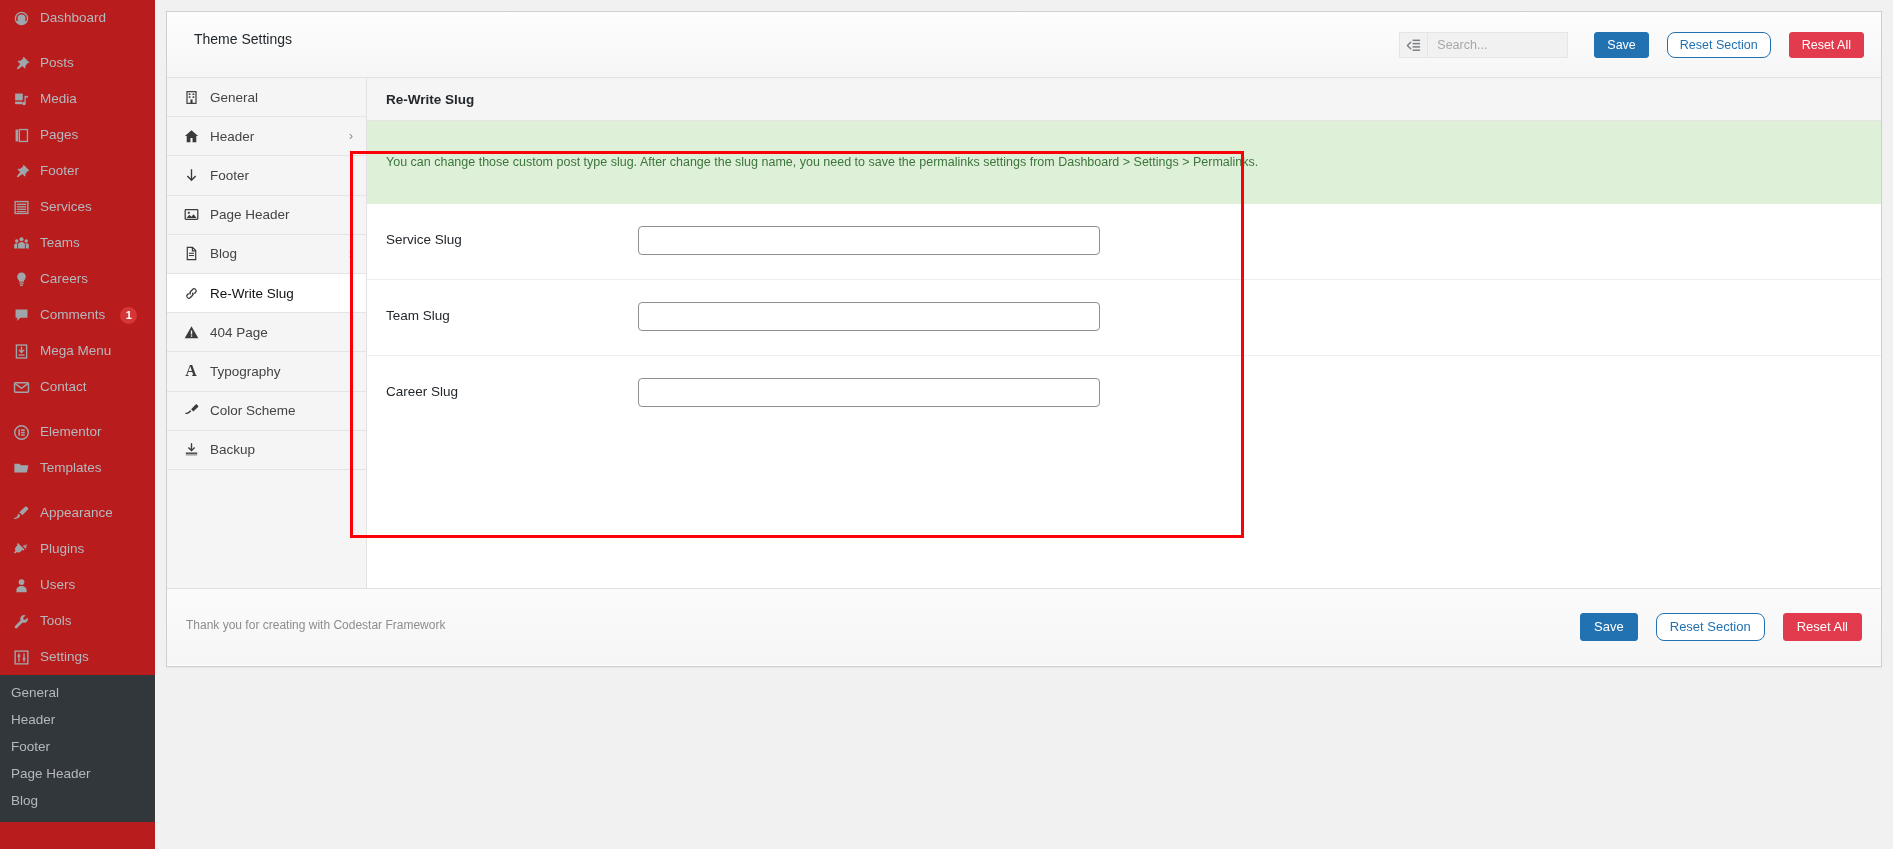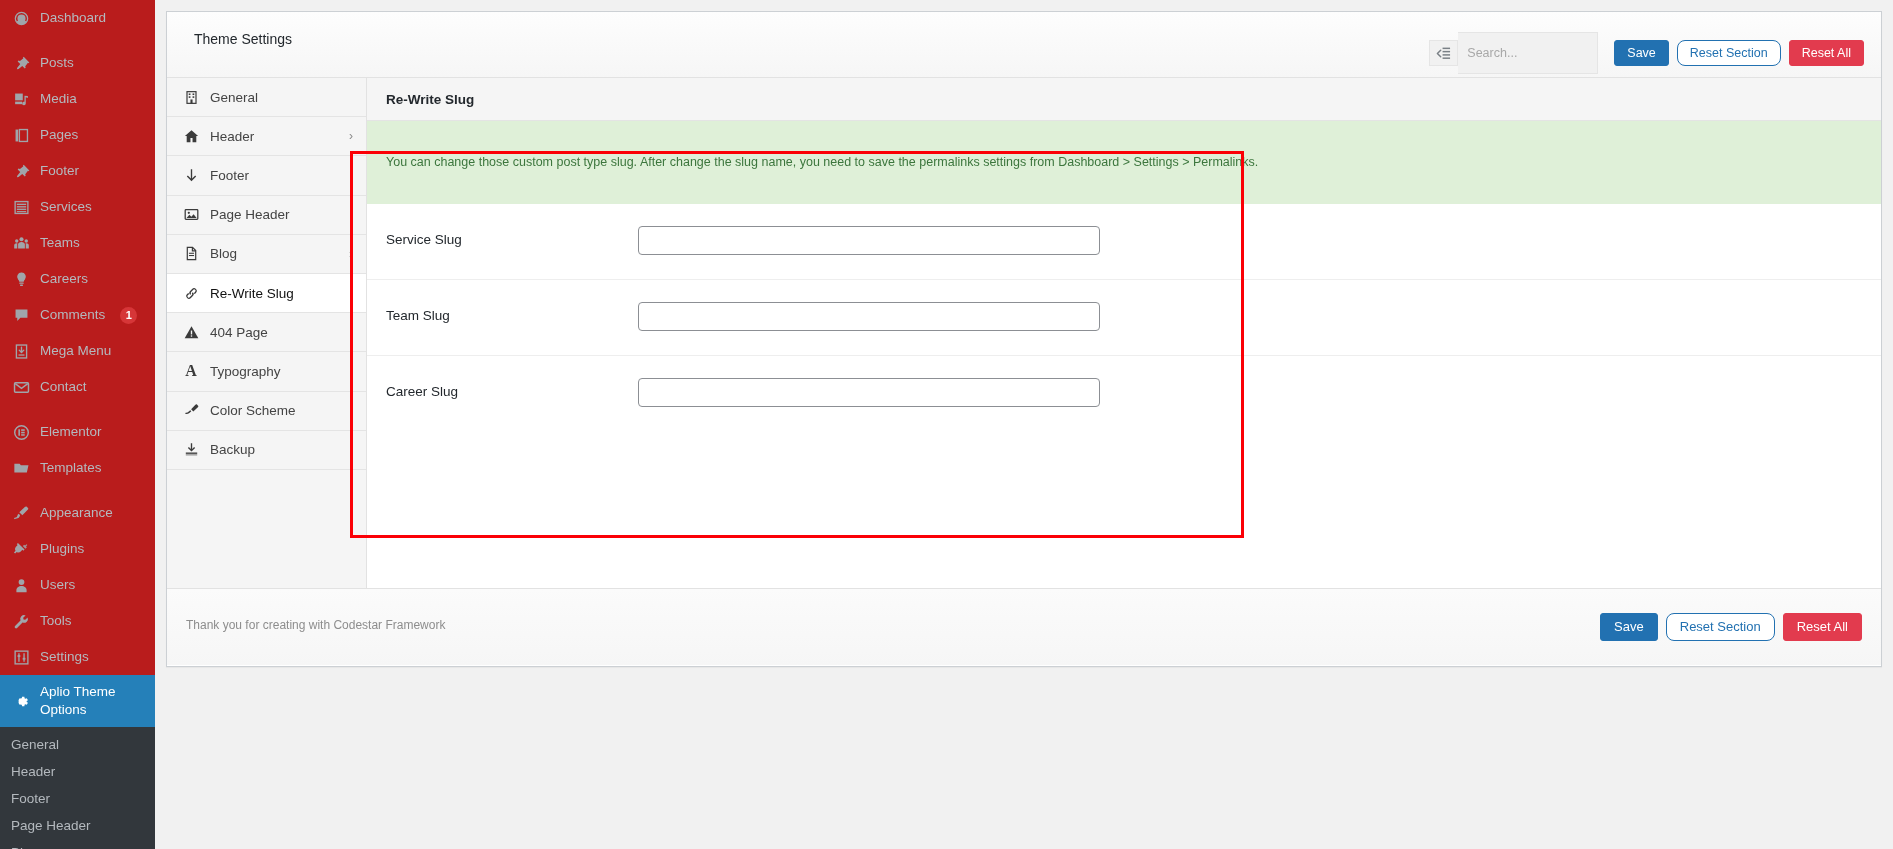--- a/index.html
+++ b/index.html
@@ -111,42 +111,42 @@
   }
   .icon-btn {
     width: 29px; height: 26px;
     background: #f1f1f1;
     border: 1px solid #e5e5e5;
     display: flex; align-items: center; justify-content: center;
     cursor: pointer;
     color: #7a8086;
   }
   .search-box {
-    width: 140px; height: 42px;
+    width: 140px; height: 26px;
     background: #f1f1f1;
     border: 1px solid #e5e5e5;
     border-left: none;
     margin-right: 8px;
     padding: 0 9px;
     font-size: 12.5px;
     color: #999;
     font-family: "Liberation Sans", sans-serif;
     outline: none;
   }
   .search-box::placeholder { color: #a8a8a8; }
   .btn {
     height: 26px;
     padding: 0 12px;
     font-size: 12.5px;
     border-radius: 3px;
     border: 1px solid transparent;
     cursor: pointer;
     font-family: "Liberation Sans", sans-serif;
     line-height: 24px;
-    margin-left: 8px;
+    margin-left: 18px;
     white-space: nowrap;
   }
   .btn-primary { background: #2271b1; color: #fff; border-color: #2271b1; }
   .btn-outline { background: #fff; color: #2271b1; border-color: #2271b1; border-radius: 8px; }
   .btn-danger  { background: #e23b4e; color: #fff; border-color: #e23b4e; }
 
   
   .csf-body {
     position: relative;
     height: 510px;
@@ -441,29 +441,20 @@
       <div class="menu-item">
         <span class="mi-icon">
           <svg width="17" height="17" viewBox="0 0 20 20" fill="currentColor">
             <rect x="2.5" y="2.5" width="15" height="15" fill="none" stroke="currentColor" stroke-width="1.6"></rect>
             <path d="M7 5v10M13 5v10" stroke="currentColor" stroke-width="1.6"></path>
             <rect x="5.4" y="7.2" width="3.2" height="2.2"></rect>
             <rect x="11.4" y="10.4" width="3.2" height="2.2"></rect>
           </svg>
         </span>
         <span class="mi-label">Settings</span>
-      </div>
-      <div class="menu-item current wide">
-        <span class="mi-icon">
-          <svg width="17" height="17" viewBox="0 0 20 20" fill="currentColor">
-            <path d="M10 6.6a3.4 3.4 0 100 6.8 3.4 3.4 0 000-6.8zm0 5.1a1.7 1.7 0 110-3.4 1.7 1.7 0 010 3.4z"></path>
-            <path d="M17.6 11.5l-1.5-.9a6.4 6.4 0 000-1.2l1.5-.9-1.4-2.4-1.6.6a6.3 6.3 0 00-1-.6l-.2-1.7h-2.8l-.2 1.7c-.4.2-.7.4-1 .6l-1.6-.6-1.4 2.4 1.5.9a6.4 6.4 0 000 1.2l-1.5.9 1.4 2.4 1.6-.6c.3.2.6.4 1 .6l.2 1.7h2.8l.2-1.7c.4-.2.7-.4 1-.6l1.6.6z"></path>
-          </svg>
-        </span>
-        <span class="mi-label">Aplio Theme Options</span>
       </div>
     </div>
   <div id="submenu">
       <div class="submenu-item">General</div>
       <div class="submenu-item">Header</div>
       <div class="submenu-item">Footer</div>
       <div class="submenu-item">Page Header</div>
       <div class="submenu-item">Blog</div>
     </div>
 </div>

